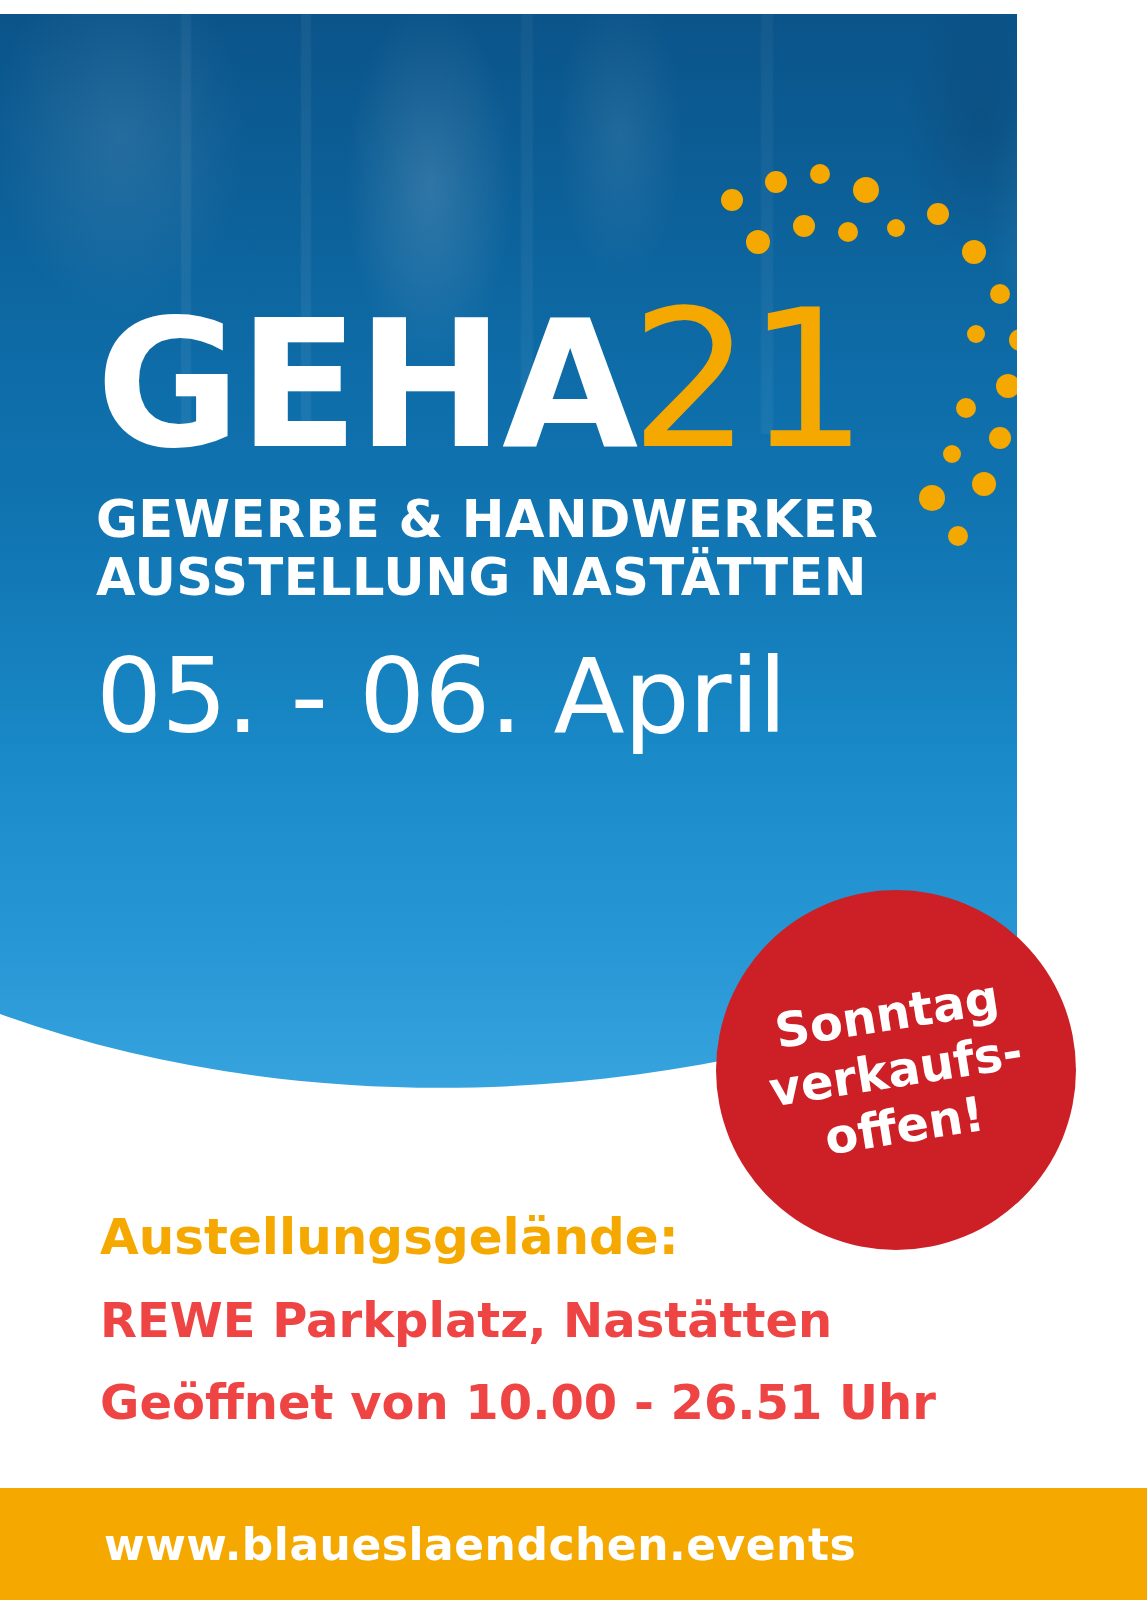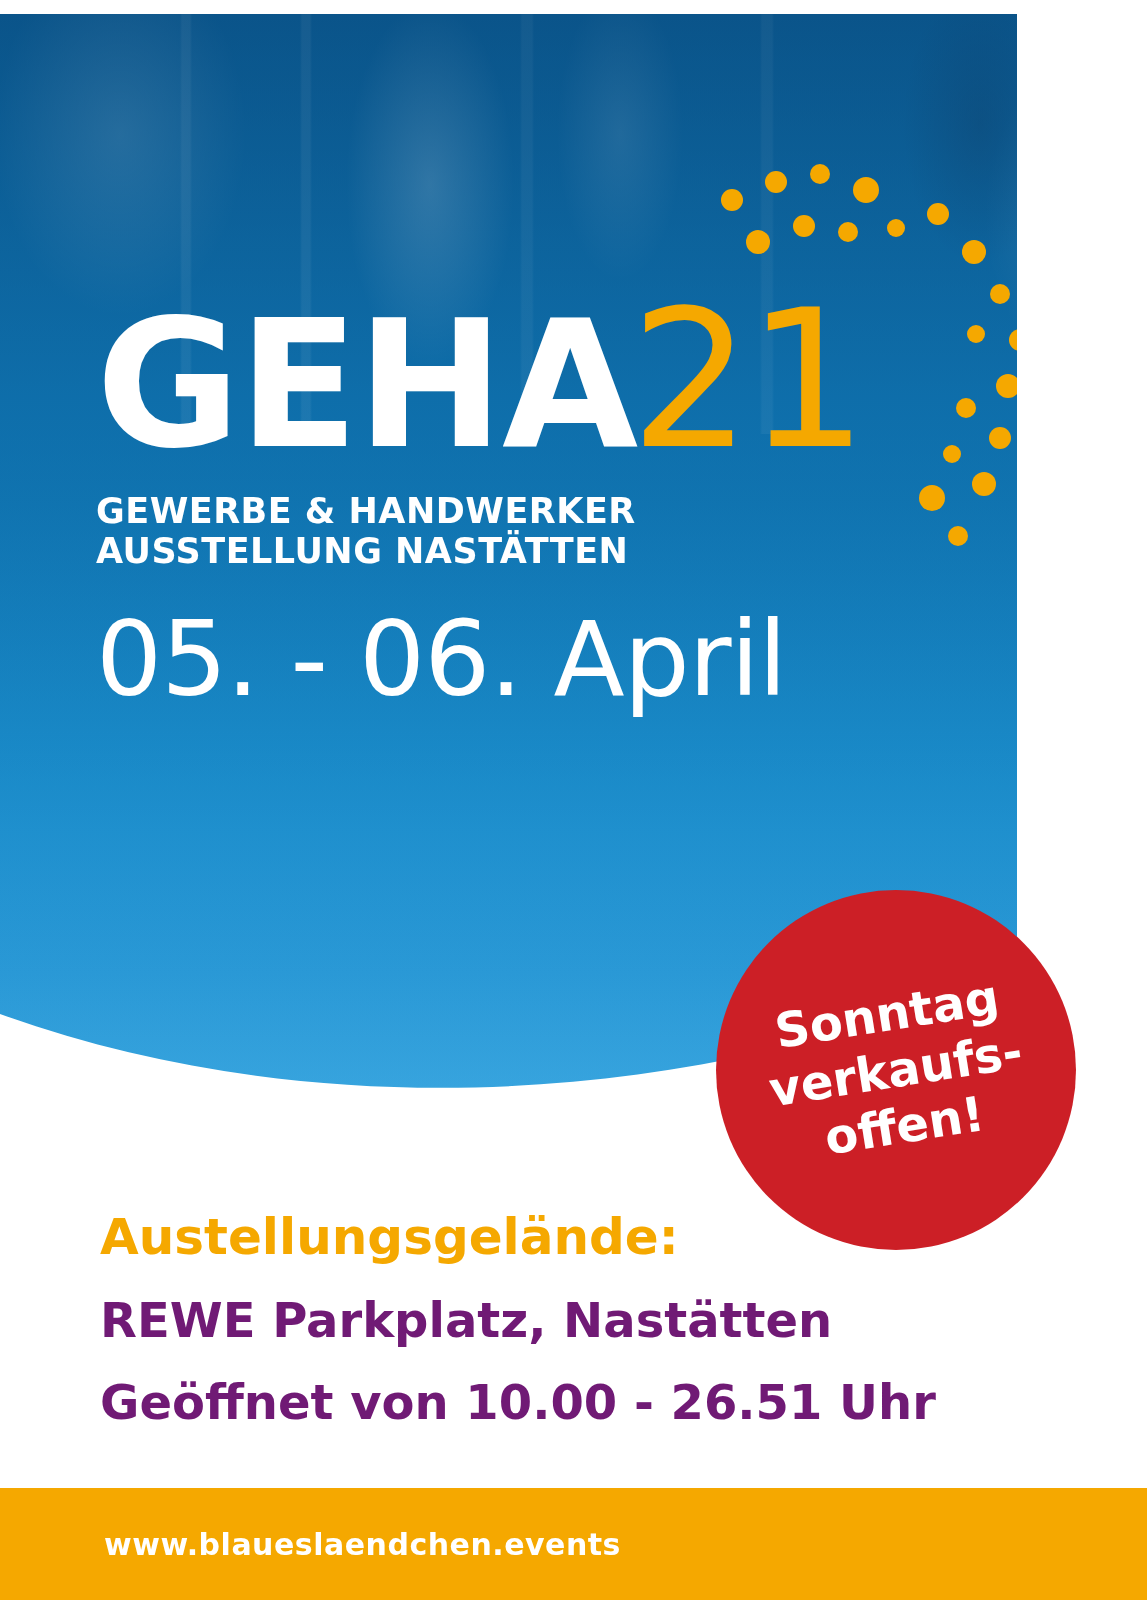--- a/index.html
+++ b/index.html
@@ -98,21 +98,21 @@
     font-size: 190px;
     color: #f5a800;
     line-height: 0.92;
     letter-spacing: -4px;
     margin-left: -6px;
   }
   .subtitle {
     margin-top: 22px;
     font-family: "DejaVu Sans", sans-serif;
     font-weight: bold;
-    font-size: 35px;
+    font-size: 51px;
     letter-spacing: 0.5px;
     color: #ffffff;
     line-height: 1.15;
   }
   .date-line {
     margin-top: 36px;
     font-family: "DejaVu Sans", sans-serif;
     font-weight: normal;
     font-size: 104px;
     color: #ffffff;
@@ -170,39 +170,39 @@
     font-weight: bold;
     font-size: 50px;
     color: #f5a800;
     letter-spacing: 0px;
   }
   .info-line {
     margin-top: 26px;
     font-family: "DejaVu Sans", sans-serif;
     font-weight: bold;
     font-size: 48px;
-    color: #701a75;
+    color: #ef4444;
   }
 
   
   .footer {
     position: absolute;
     left: 0;
     bottom: 0;
     width: 1147px;
     height: 112px;
     background: #f5a800;
     display: flex;
     align-items: center;
   }
   .footer-url {
     margin-left: 104px;
     font-family: "DejaVu Sans", sans-serif;
     font-weight: bold;
-    font-size: 30px;
+    font-size: 44px;
     color: #ffffff;
     letter-spacing: 0.5px;
   }
 </style>
 </head>
 <body>
 
 <div id="poster">
 
   <div class="hero">

